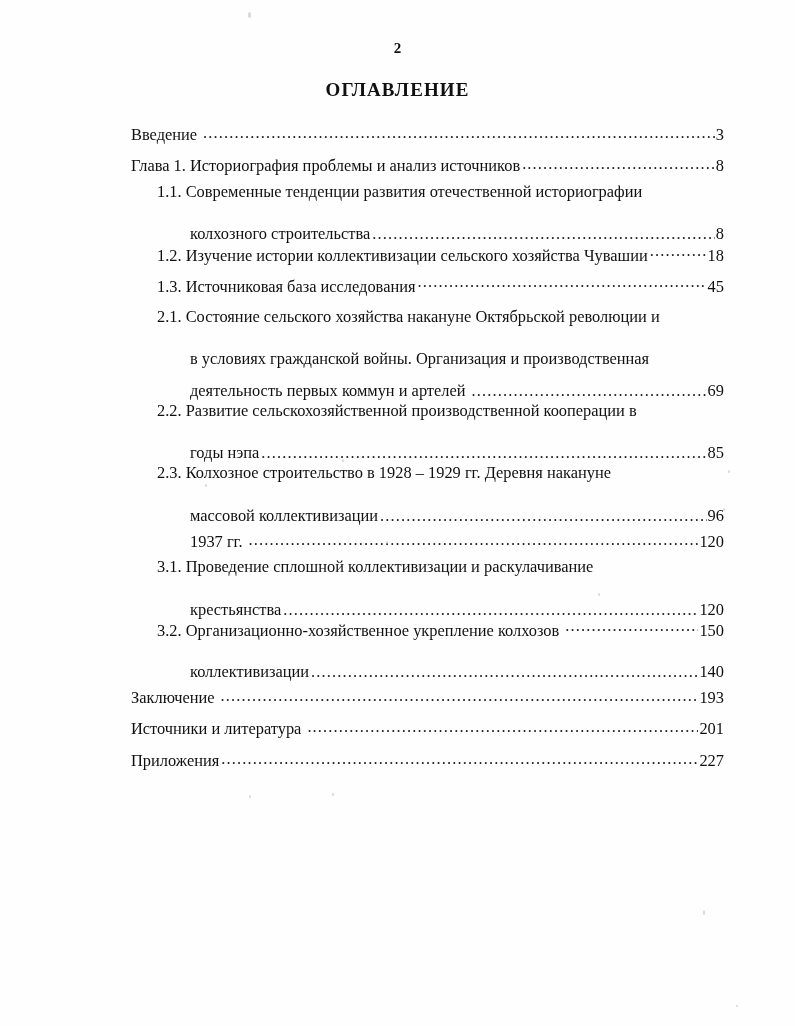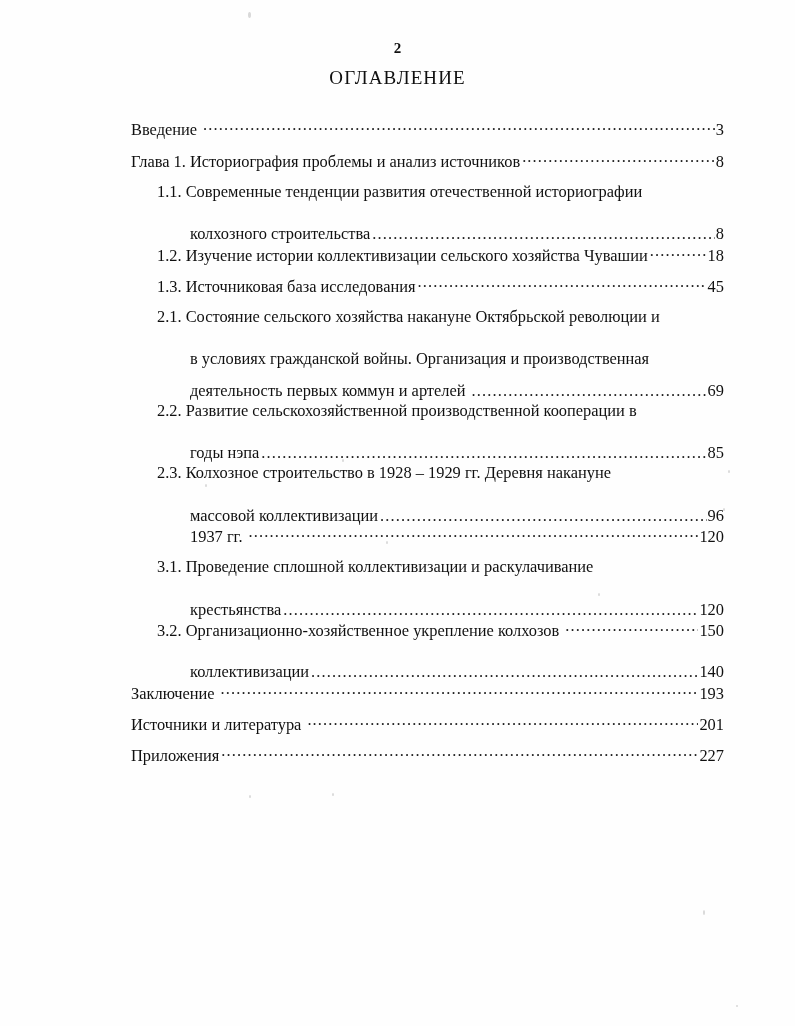--- a/index.html
+++ b/index.html
@@ -38,22 +38,22 @@
 
   
   .doc-title {
     position: absolute;
     top: 63px;
     left: 0;
     right: 0;
     text-align: center;
     font-size: 19px;
     letter-spacing: 1.1px;
-    font-weight: normal;
-    margin: 4px;
+    font-weight: bold;
+    margin: 16px;
   }
 
   
   .toc {
     position: absolute;
     top: 119px;
     left: 131px;
     width: 593px;   
   }
 
@@ -65,21 +65,21 @@
   
   .toc-line {
     display: flex;
     align-items: baseline;
     height: 31.3px;
     font-size: 16.4px;
     white-space: nowrap;
   }
 
   
-  .lvl-0 > .toc-line              { padding-left: 0px; }
+  .lvl-0 > .toc-line              { padding-left: 0px; align-items: center; }
   .lvl-0 > .toc-line.cont         { padding-left: 59px; }
   .lvl-1 > .toc-line              { padding-left: 26px; }
   .lvl-1 > .toc-line.cont         { padding-left: 59px; align-items: flex-end; }
 
   .toc-text {
     flex: 0 0 auto;
   }
 
   
   .leader {

